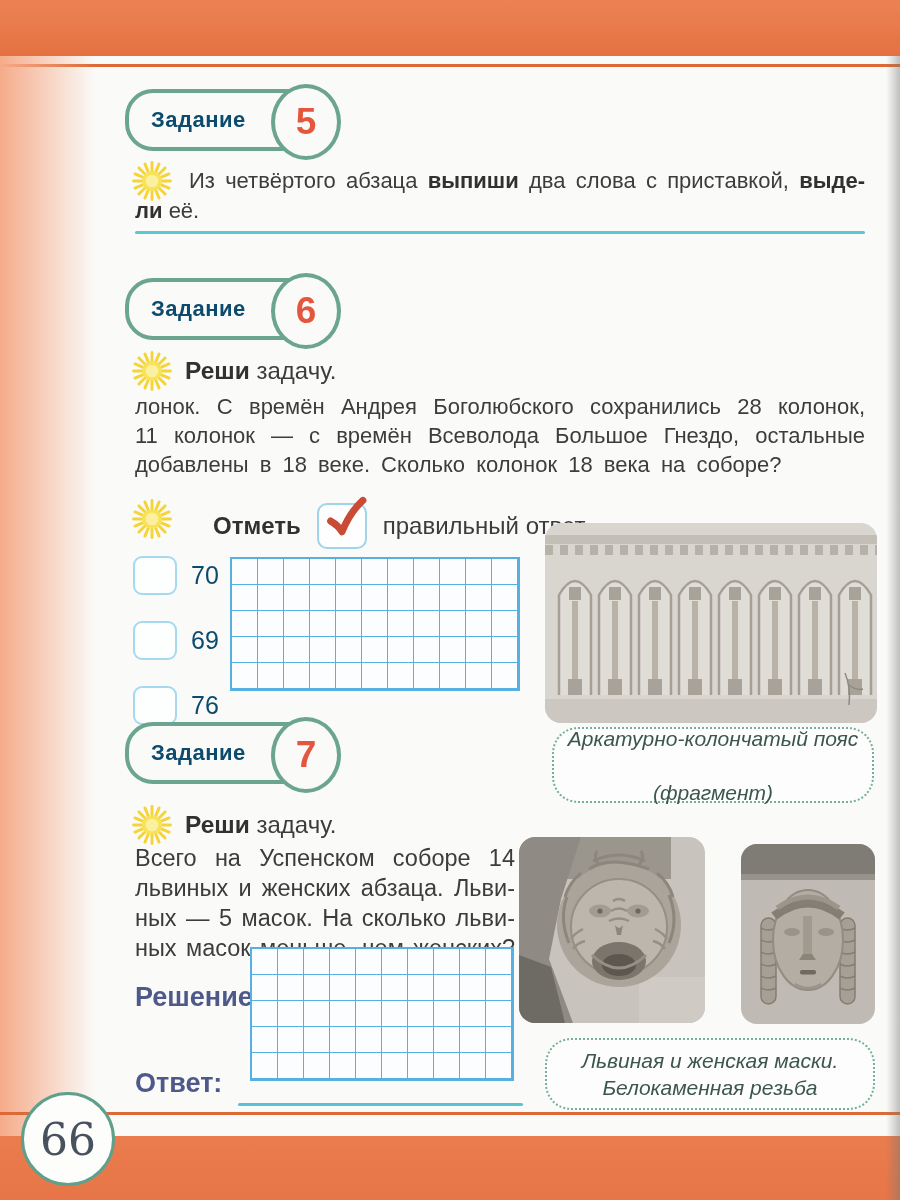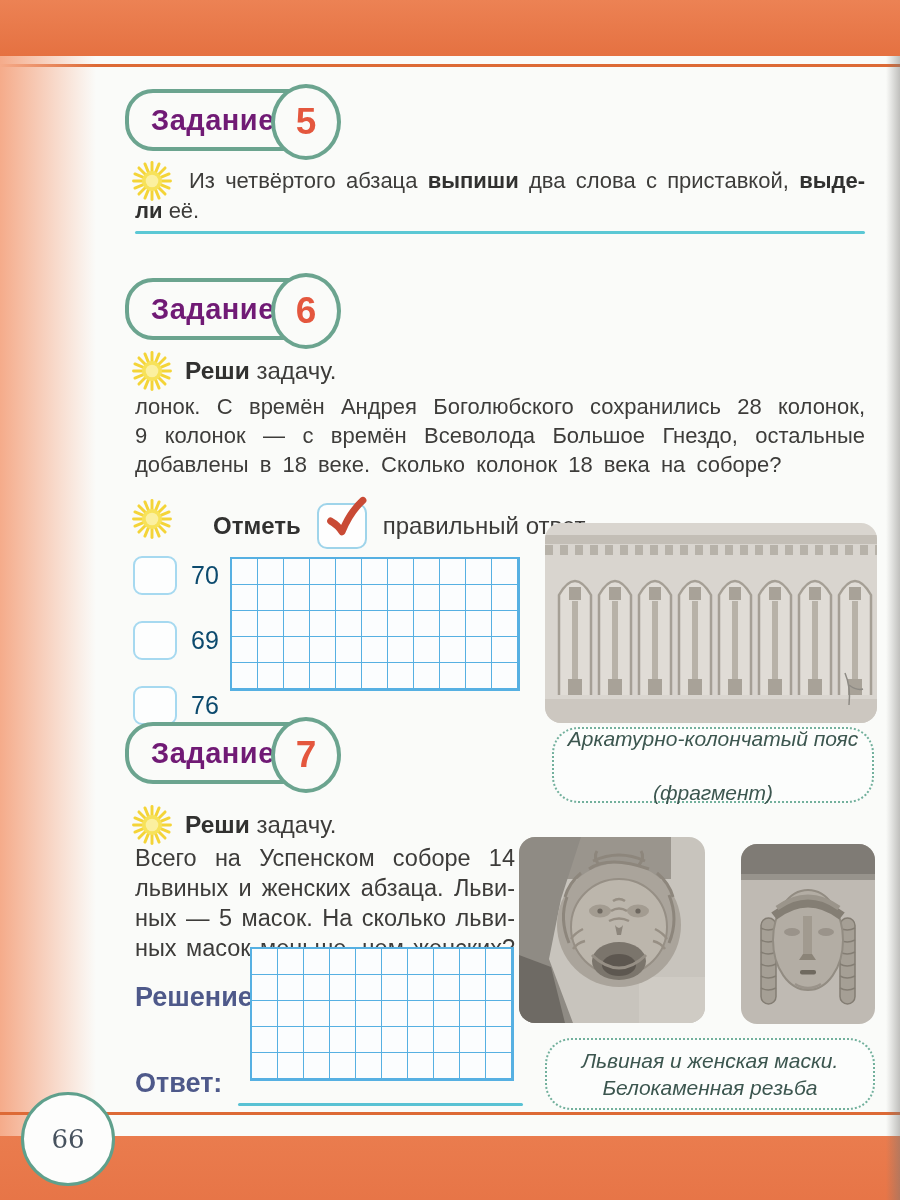--- a/index.html
+++ b/index.html
@@ -9,25 +9,25 @@
   
   .band-top{position:absolute;left:0;top:0;width:900px;height:56px;background:linear-gradient(180deg,#ec8254,#e57141);}
   .line-top{position:absolute;left:0;top:64px;width:900px;height:3px;background:#dd6a36;}
   .line-bottom{position:absolute;left:0;top:1112px;width:900px;height:3px;background:#dd6a36;}
   .band-bottom{position:absolute;left:0;top:1136px;width:900px;height:64px;background:linear-gradient(180deg,#ea7c4e,#e77547);}
   .left-fade{position:absolute;left:0;top:56px;width:96px;height:1080px;background:linear-gradient(90deg,#f5ab8a,rgba(250,251,249,0));}
   .right-shadow{position:absolute;right:0;top:56px;width:14px;height:1144px;background:linear-gradient(270deg,rgba(120,118,115,.45),rgba(120,118,115,0));}
 
   .page-circle{position:absolute;left:21px;top:1092px;width:88px;height:88px;border:3px solid #5fa08c;border-radius:50%;
     background:#fdfdfc;display:flex;align-items:center;justify-content:center;z-index:5;
-    font-family:"DejaVu Serif",serif;font-size:26px;color:#47525e;}
+    font-family:"DejaVu Serif",serif;font-size:44px;color:#47525e;}
 
   
   .pill{position:absolute;width:200px;height:54px;border:4px solid #6ba48f;border-radius:28px;}
-  .pill-word{position:absolute;left:22px;top:50%;transform:translateY(-50%);font-weight:bold;font-size:29px;color:#701a75;letter-spacing:.5px;}
+  .pill-word{position:absolute;left:22px;top:50%;transform:translateY(-50%);font-weight:bold;font-size:22px;color:#0c4a6e;letter-spacing:.5px;}
   .pill-num{position:absolute;right:-12px;top:-9px;width:62px;height:68px;border:4px solid #6ba48f;border-radius:50%;
     background:#fafbf9;display:flex;align-items:center;justify-content:center;font-weight:bold;font-size:37px;color:#e4573e;}
 
   .sun{position:absolute;width:42px;height:42px;}
 
   .body-text{position:absolute;color:#3d3c3a;}
   .t5{left:135px;top:166px;width:730px;font-size:22px;line-height:30px;}
   .t6p{left:135px;top:392px;width:730px;font-size:22px;line-height:29px;}
   .t7p{left:135px;top:843px;width:380px;font-size:23.5px;line-height:30px;}
   .jline{text-align:justify;text-align-last:justify;}
@@ -137,21 +137,21 @@
     <circle cx="20" cy="20" r="6" fill="#fbf0a0"></circle>
   </svg>
 
   <div class="prompt" style="left:185px;top:357px;">
     <b>Реши</b>
     <span>задачу.</span>
   </div>
 
   <div class="body-text t6p">
     <div class="jline">лонок. С времён Андрея Боголюбского сохранились 28 колонок,</div>
-    <div class="jline">9 колонок — с времён Всеволода Большое Гнездо, остальные</div>
+    <div class="jline">11 колонок — с времён Всеволода Большое Гнездо, остальные</div>
     <div class="lastline">добавлены в 18 веке. Сколько колонок 18 века на соборе?</div>
   </div>
 
   <svg class="sun" style="left:131px;top:498px;" viewBox="0 0 40 40">
     <g fill="#f4d438">
       <rect x="18.6" y="1" width="2.8" height="38" rx="1.4"></rect>
       <rect x="18.6" y="1" width="2.8" height="38" rx="1.4" transform="rotate(22.5 20 20)"></rect>
       <rect x="18.6" y="1" width="2.8" height="38" rx="1.4" transform="rotate(45 20 20)"></rect>
       <rect x="18.6" y="1" width="2.8" height="38" rx="1.4" transform="rotate(67.5 20 20)"></rect>
       <rect x="18.6" y="1" width="2.8" height="38" rx="1.4" transform="rotate(90 20 20)"></rect>

